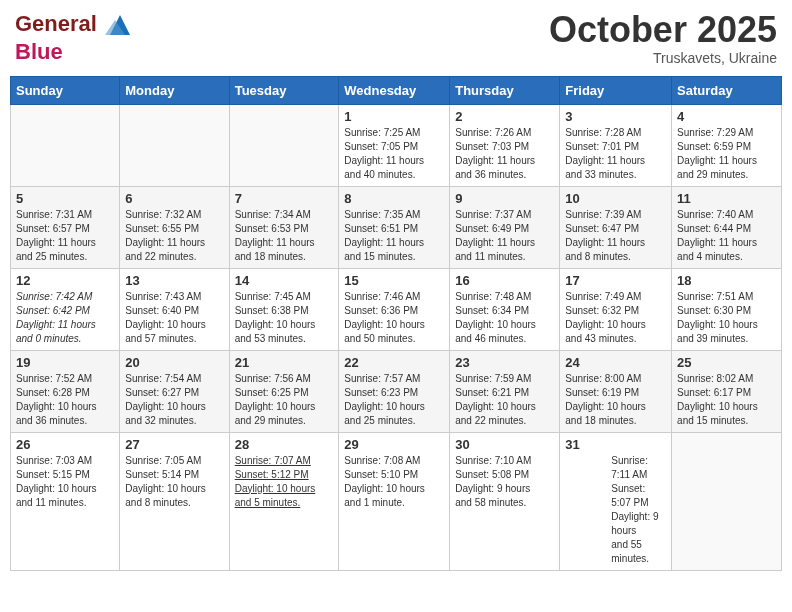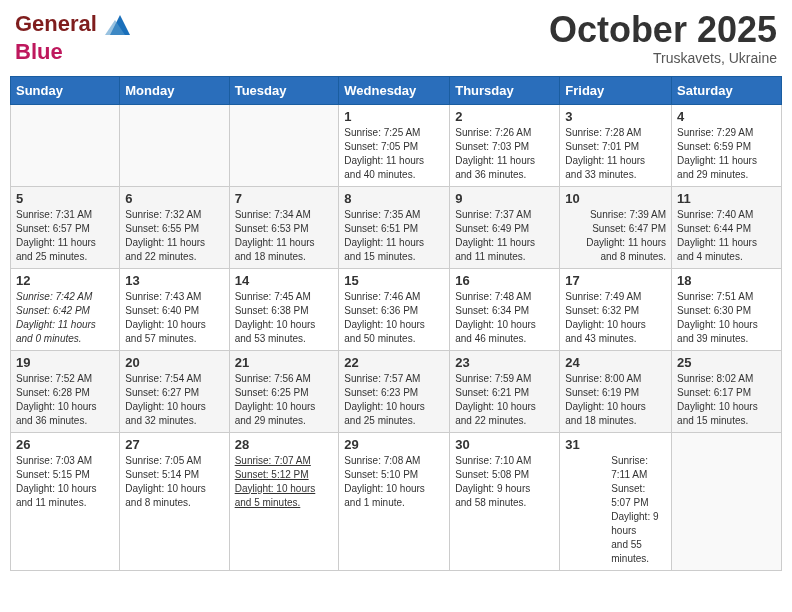--- a/index.html
+++ b/index.html
@@ -188,21 +188,21 @@
         </td>
         <td>
           <span class="day-num">9</span>
           <div class="day-info" style="white-space: pre-line;">Sunrise: 7:37 AM
 Sunset: 6:49 PM
 Daylight: 11 hours
 and 11 minutes.</div>
         </td>
         <td>
           <span class="day-num">10</span>
-          <div class="day-info" style="white-space: pre-line; text-align: right;">Sunrise: 7:39 AM
+          <div class="day-info" style="white-space: pre-line;">Sunrise: 7:39 AM
 Sunset: 6:47 PM
 Daylight: 11 hours
 and 8 minutes.</div>
         </td>
         <td>
           <span class="day-num">11</span>
           <div class="day-info" style="white-space: pre-line;">Sunrise: 7:40 AM
 Sunset: 6:44 PM
 Daylight: 11 hours
 and 4 minutes.</div>

